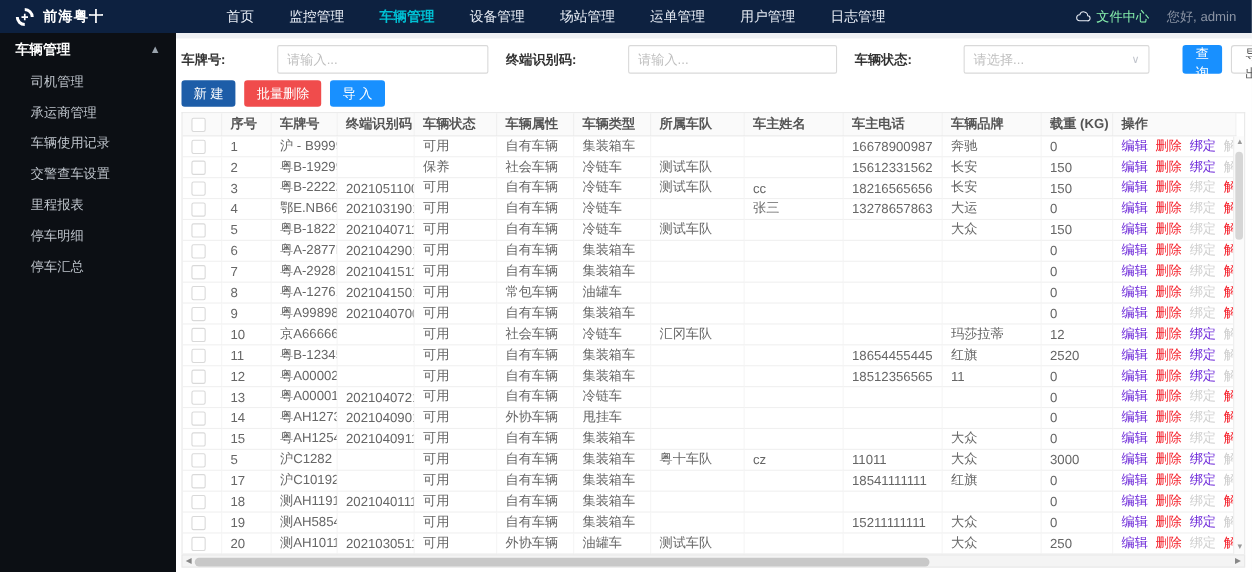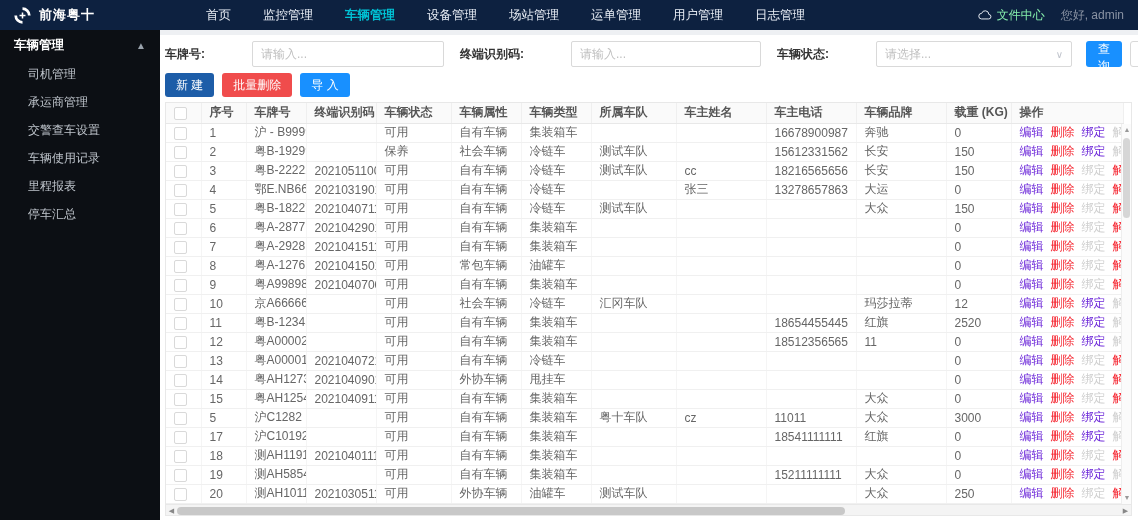--- a/index.html
+++ b/index.html
@@ -30,21 +30,21 @@
   .main { position:absolute; left:160px; top:30px; width:978px; height:490px; background:#eef0f3; }
   .panel { margin-top:5px; background:#fff; height:485px; padding:6px 6px 0 5px; }
 
   
   .filters { display:flex; align-items:center; height:26px; }
   .flabel { font-size:12px; color:#333; font-weight:bold; margin-right:7px; white-space:nowrap; }
   .finput { height:26px; border:1px solid #d9d9d9; border-radius:2px; padding:0 8px;
             font-size:12px; color:#333; font-family:inherit; outline:none; }
   .finput::placeholder { color:#bfbfbf; }
   .fgroup { display:flex; align-items:center; margin-right:16px;gap:40px; }
-  .fselect { width:196px; height:26px; border:1px solid #d9d9d9; border-radius:2px;
+  .fselect { width:169px; height:26px; border:1px solid #d9d9d9; border-radius:2px;
              display:flex; align-items:center; justify-content:space-between;
              padding:0 8px; font-size:12px; color:#bfbfbf; cursor:pointer; }
   .chev { color:#c0c4cc; font-size:10px; }
   .btn { height:26px; border:none; border-radius:3px; font-size:12px; padding:0 12px;
          cursor:pointer; font-family:inherit; }
   .btn-primary { background:#1890ff; color:#fff; margin-left:12px; }
   .btn-plain { background:#fff; color:#595959; border:1px solid #d9d9d9; margin-left:8px; }
   .expand-link { color:#1890ff; font-size:12px; margin-left:12px; cursor:pointer; white-space:nowrap; }
 
   
@@ -127,40 +127,41 @@
 </div>
 
 <aside class="sidebar">
   <div class="side-section">
     <span>车辆管理</span>
     <span class="side-caret">▲</span>
   </div>
   <nav id="sidemenu">
       <div class="smi">司机管理</div>
       <div class="smi">承运商管理</div>
+      <div class="smi">车辆使用记录</div>
       <div class="smi">交警查车设置</div>
-      <div class="smi">车辆使用记录</div>
       <div class="smi">里程报表</div>
+      <div class="smi">停车明细</div>
       <div class="smi">停车汇总</div>
     </nav>
 </aside>
 
 <div class="main">
   <div class="panel">
 
     <div class="filters">
       <div class="fgroup">
         <span class="flabel">车牌号:</span>
         <input class="finput" style="width: 192px;" placeholder="请输入...">
       </div>
       <div class="fgroup">
         <span class="flabel">终端识别码:</span>
         <input class="finput" style="width: 190px;" placeholder="请输入...">
       </div>
-      <div class="fgroup" style="margin-right:2px;">
+      <div class="fgroup" style="margin-right:18px;">
         <span class="flabel">车辆状态:</span>
         <div class="fselect">
           <span>请选择...</span>
           <span class="chev">∨</span>
         </div>
       </div>
       <button class="btn btn-primary">查 询</button>
       <button class="btn btn-plain">导 出</button>
       <button class="btn btn-plain">重 置</button>
       <span class="expand-link">展开∨</span>

